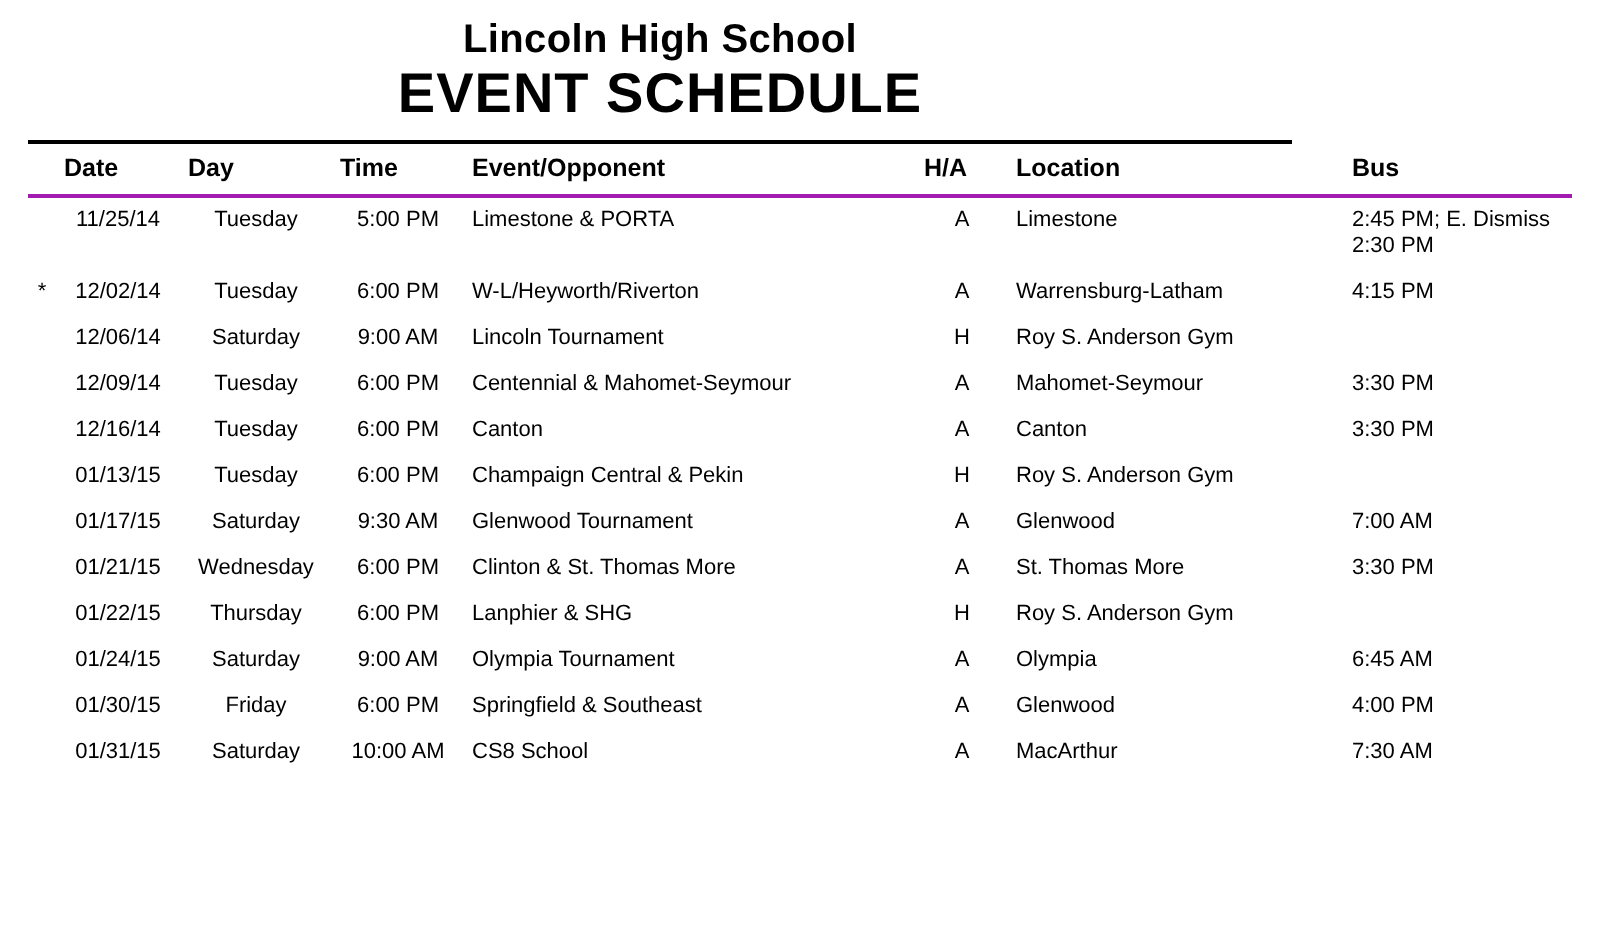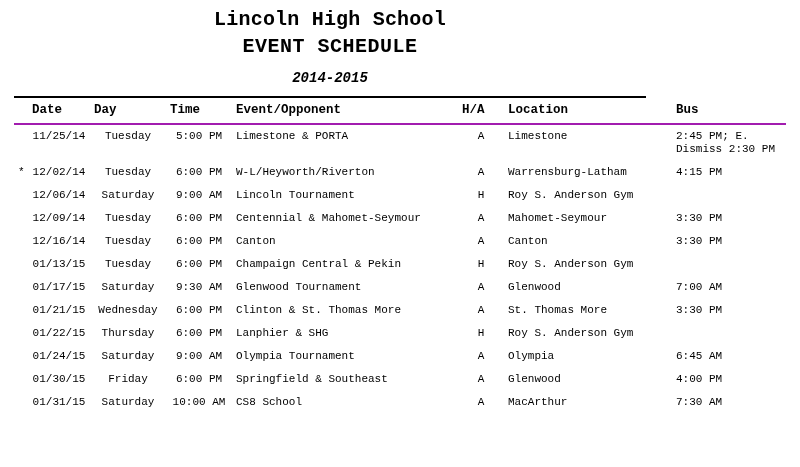--- a/index.html
+++ b/index.html
@@ -13,34 +13,33 @@
     font-family: "Liberation Sans", sans-serif;
     color: #000000;
     overflow: hidden;
   }
   .page {
     position: relative;
     width: 660px;
     height: 467px;
     box-sizing: border-box;
     padding: 0;
-    font-family: Liberation Mono, monospace;
   }
   .header {
     text-align: center;
     padding-top: 8px;
   }
   .school-name {
     font-size: 20px;
     font-weight: bold;
     line-height: 24px;
     letter-spacing: 0.2px;
   }
   .doc-title {
-    font-size: 20px;
+    font-size: 28px;
     font-weight: bold;
     line-height: 30px;
     letter-spacing: 0.5px;
   }
   .season {
     font-size: 14px;
     font-weight: bold;
     font-style: italic;
     line-height: 20px;
     margin-top: 6px;
@@ -100,21 +99,20 @@
   .h-mark { border-bottom: 2px solid #000; }
 </style>
 </head>
 <body>
 
 <div class="page">
 
   <div class="header">
     <div class="school-name">Lincoln High School</div>
     <div class="doc-title">EVENT SCHEDULE</div>
-    <div class="season">2014-2015</div>
   </div>
 
   <hr class="rule">
 
   <table class="schedule">
     <colgroup>
       <col class="col-mark">
       <col class="col-date">
       <col class="col-day">
       <col class="col-time">

